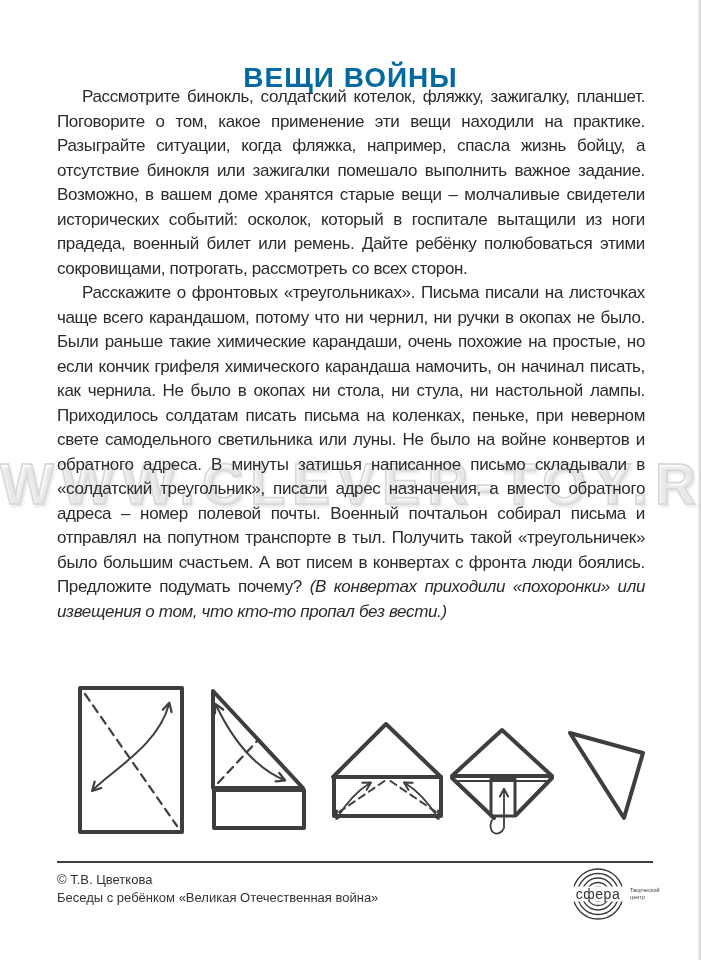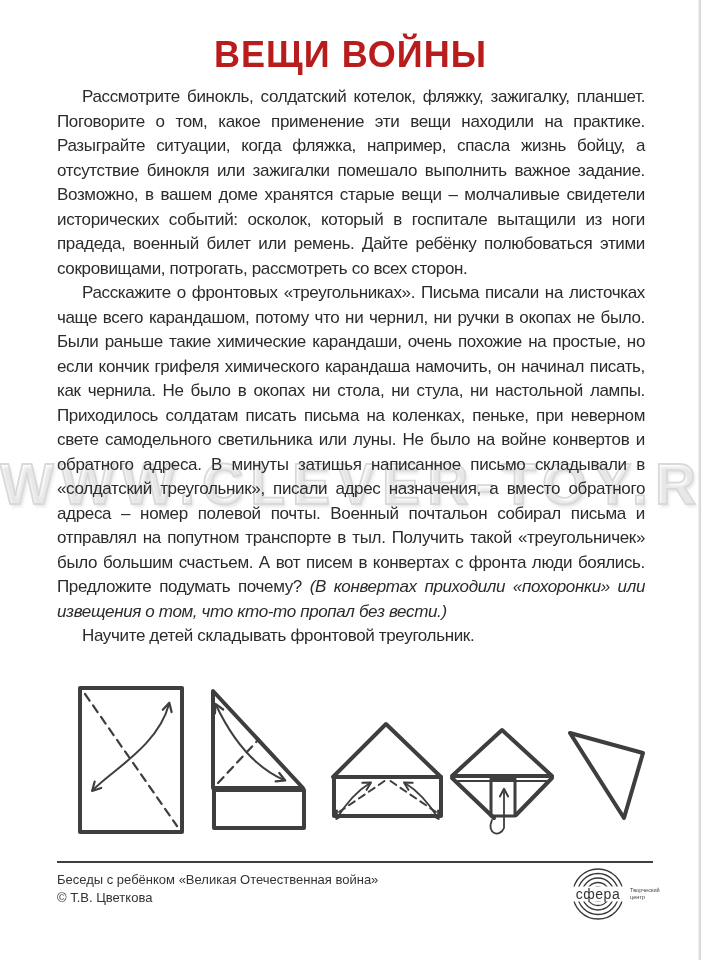--- a/index.html
+++ b/index.html
@@ -9,24 +9,24 @@
     background:#ffffff;
     overflow:hidden;
     font-family:"Liberation Sans", sans-serif;
     color:#2b2b2b;
   }
   .scan-edge{
     position:absolute;top:0;right:0;width:3px;height:100%;
     background:linear-gradient(to right,#f2f2f2,#cfcfcf);
   }
   .title{
-    position:absolute;top:34px;left:0;right:0;
+    position:absolute;top:62px;left:0;right:0;
     margin:0;text-align:center;
-    font-size:36px;font-weight:bold;letter-spacing:1px;
-    color:#b91c1c;
+    font-size:28px;font-weight:bold;letter-spacing:1px;
+    color:#0369a1;
   }
   .watermark{
     position:absolute;top:451px;left:0;right:0;
     text-align:center;white-space:nowrap;
     font-size:57px;font-weight:bold;letter-spacing:7px;
     color:transparent;
     -webkit-text-stroke:1.8px #d9d9d9;
     text-shadow:2px 3px 3px rgba(120,120,120,0.18);
     z-index:0;
   }
@@ -63,21 +63,20 @@
 
   <div class="scan-edge"></div>
 
   <div class="watermark">WWW.CLEVER-TOY.RU</div>
 
   <h1 class="title">ВЕЩИ ВОЙНЫ</h1>
 
   <div class="bodytext">
     <p>Рассмотрите бинокль, солдатский котелок, фляжку, зажигалку, планшет. Поговорите о том, какое применение эти вещи находили на практике. Разыграйте ситуации, когда фляжка, например, спасла жизнь бойцу, а отсутствие бинокля или зажигалки помешало выполнить важное задание. Возможно, в вашем доме хранятся старые вещи – молчаливые свидетели исторических событий: осколок, который в госпитале вытащили из ноги прадеда, военный билет или ремень. Дайте ребёнку полюбоваться этими сокровищами, потрогать, рассмотреть со всех сторон.</p>
     <p><span>Расскажите о фронтовых «треугольниках». Письма писали на листочках чаще всего карандашом, потому что ни чернил, ни ручки в окопах не было. Были раньше такие химические карандаши, очень похожие на простые, но если кончик грифеля химического карандаша намочить, он начинал писать, как чернила. Не было в окопах ни стола, ни стула, ни настольной лампы. Приходилось солдатам писать письма на коленках, пеньке, при неверном свете самодельного светильника или луны. Не было на войне конвертов и обратного адреса. В минуты затишья написанное письмо складывали в «солдатский треугольник», писали адрес назначения, а вместо обратного адреса – номер полевой почты. Военный почтальон собирал письма и отправлял на попутном транспорте в тыл. Получить такой «треугольничек» было большим счастьем. А вот писем в конвертах с фронта люди боялись. Предложите подумать почему?</span> <span class="it">(В конвертах приходили «похоронки» или извещения о том, что кто-то пропал без вести.)</span></p>
-    <p>Научите детей складывать фронтовой треугольник.</p>
   </div>
 
   <svg class="diagram" width="592" height="160" viewBox="55 678 592 160" fill="none" stroke="#3e3e3e" stroke-linejoin="round" stroke-linecap="round">
     <defs>
       <marker id="ah" viewBox="0 0 10 10" refX="7" refY="5" markerWidth="6.5" markerHeight="6.5" orient="auto-start-reverse">
         <path d="M1.5,1.5 L8,5 L1.5,8.5" fill="none" stroke="#3e3e3e" stroke-width="1.7"></path>
       </marker>
     </defs>
 
     <g>
@@ -112,22 +111,22 @@
     </g>
 
     <g>
       <path d="M570,733 L643,753 L624,818 Z" stroke-width="4"></path>
     </g>
   </svg>
 
   <div class="footer-divider"></div>
 
   <div class="footer-text">
+    <div>© Т.В. Цветкова</div>
     <div>Беседы с ребёнком «Великая Отечественная война»</div>
-    <div>© Т.В. Цветкова</div>
   </div>
 
   <svg class="logo" width="120" height="58" viewBox="0 0 120 58">
     <g fill="none" stroke="#383838" stroke-width="1.3">
       <circle cx="30" cy="28" r="7"></circle>
       <circle cx="30" cy="28" r="11.5"></circle>
       <circle cx="30" cy="28" r="16"></circle>
       <circle cx="30" cy="28" r="20.5"></circle>
       <circle cx="30" cy="28" r="25"></circle>
     </g>

